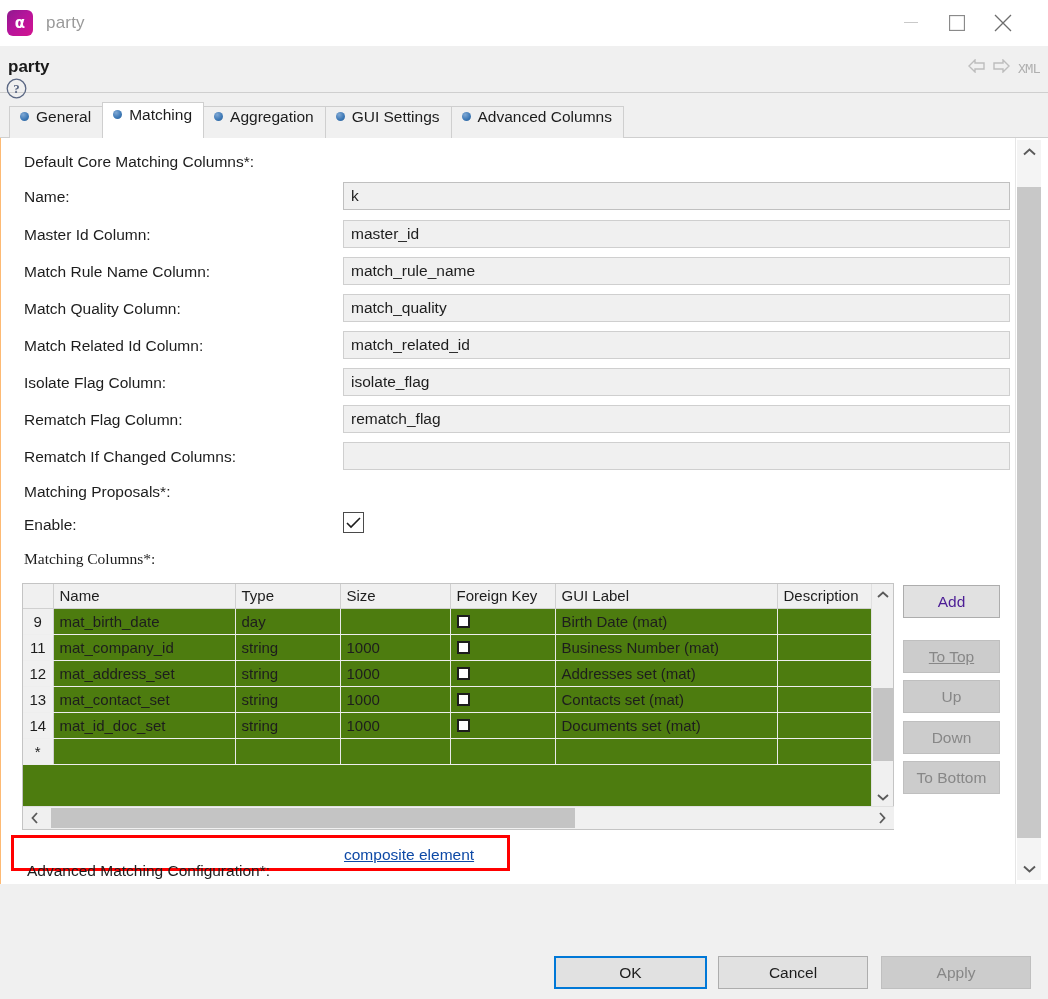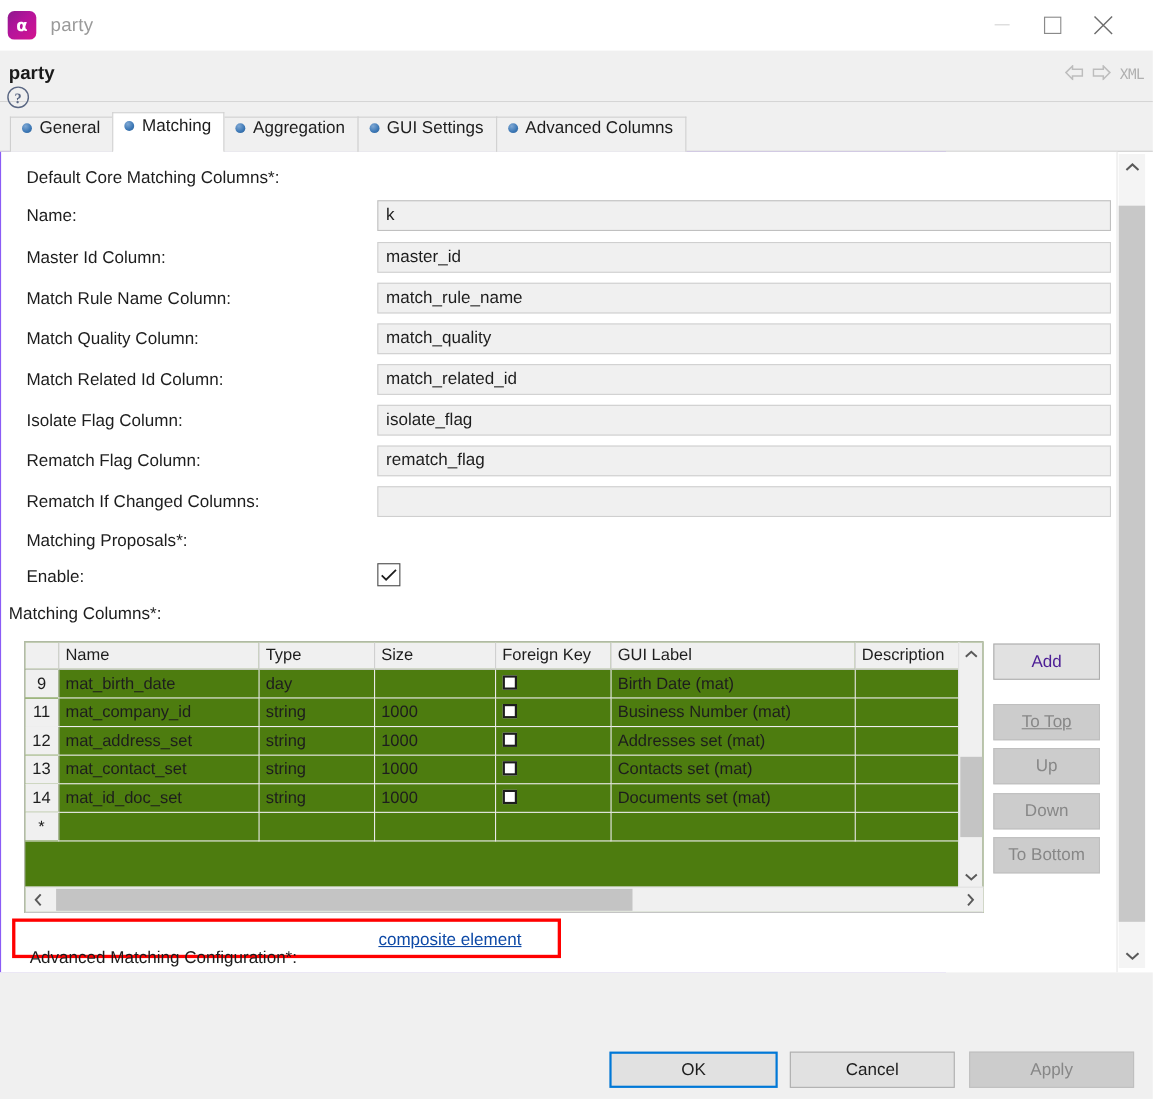--- a/index.html
+++ b/index.html
@@ -87,21 +87,21 @@
   }
   .tab-bullet {
     width: 9px; height: 9px; border-radius: 50%;
     background: radial-gradient(circle at 35% 30%, #7fa8d4 0%, #3b77b5 60%, #2e5f92 100%);
     flex: none;
   }
 
   
   .content {
     position: absolute; left: 0; top: 138px; width: 860px; height: 746px;
-    background: #8b5cf6;
+    background: #fdba74;
   }
   .content-inner {
     position: absolute; left: 1px; top: 0; width: 1015px; height: 746px;
     background: #ffffff;
     border-right: 1px solid #e6e6e6;
     overflow: hidden;
   }
 
   
   .flabel {
@@ -364,21 +364,21 @@
 
   <div class="flabel" style="left:23px; top:345px;">Matching Proposals*:</div>
 
   <div class="flabel" style="left:23px; top:378px;">Enable:</div>
   <div class="cbox" style="top:374px;">
     <svg width="15" height="12" viewBox="0 0 15 12">
           <path d="M1 6 L5 10 L14 1" stroke="#1d1d1d" stroke-width="1.6" fill="none"></path>
         </svg>
   </div>
 
-  <div class="flabel" style="left:7px; top:412px;">Matching Columns*:</div>
+  <div class="flabel" style="left:23px; top:412px;font-family:Liberation Serif, serif;">Matching Columns*:</div>
  </div>
 </div>
 
 <div class="tablewrap">
   <table class="tbl">
     <colgroup>
       <col class="c-num">
         <col class="c-name">
         <col class="c-type">
         <col class="c-size">

